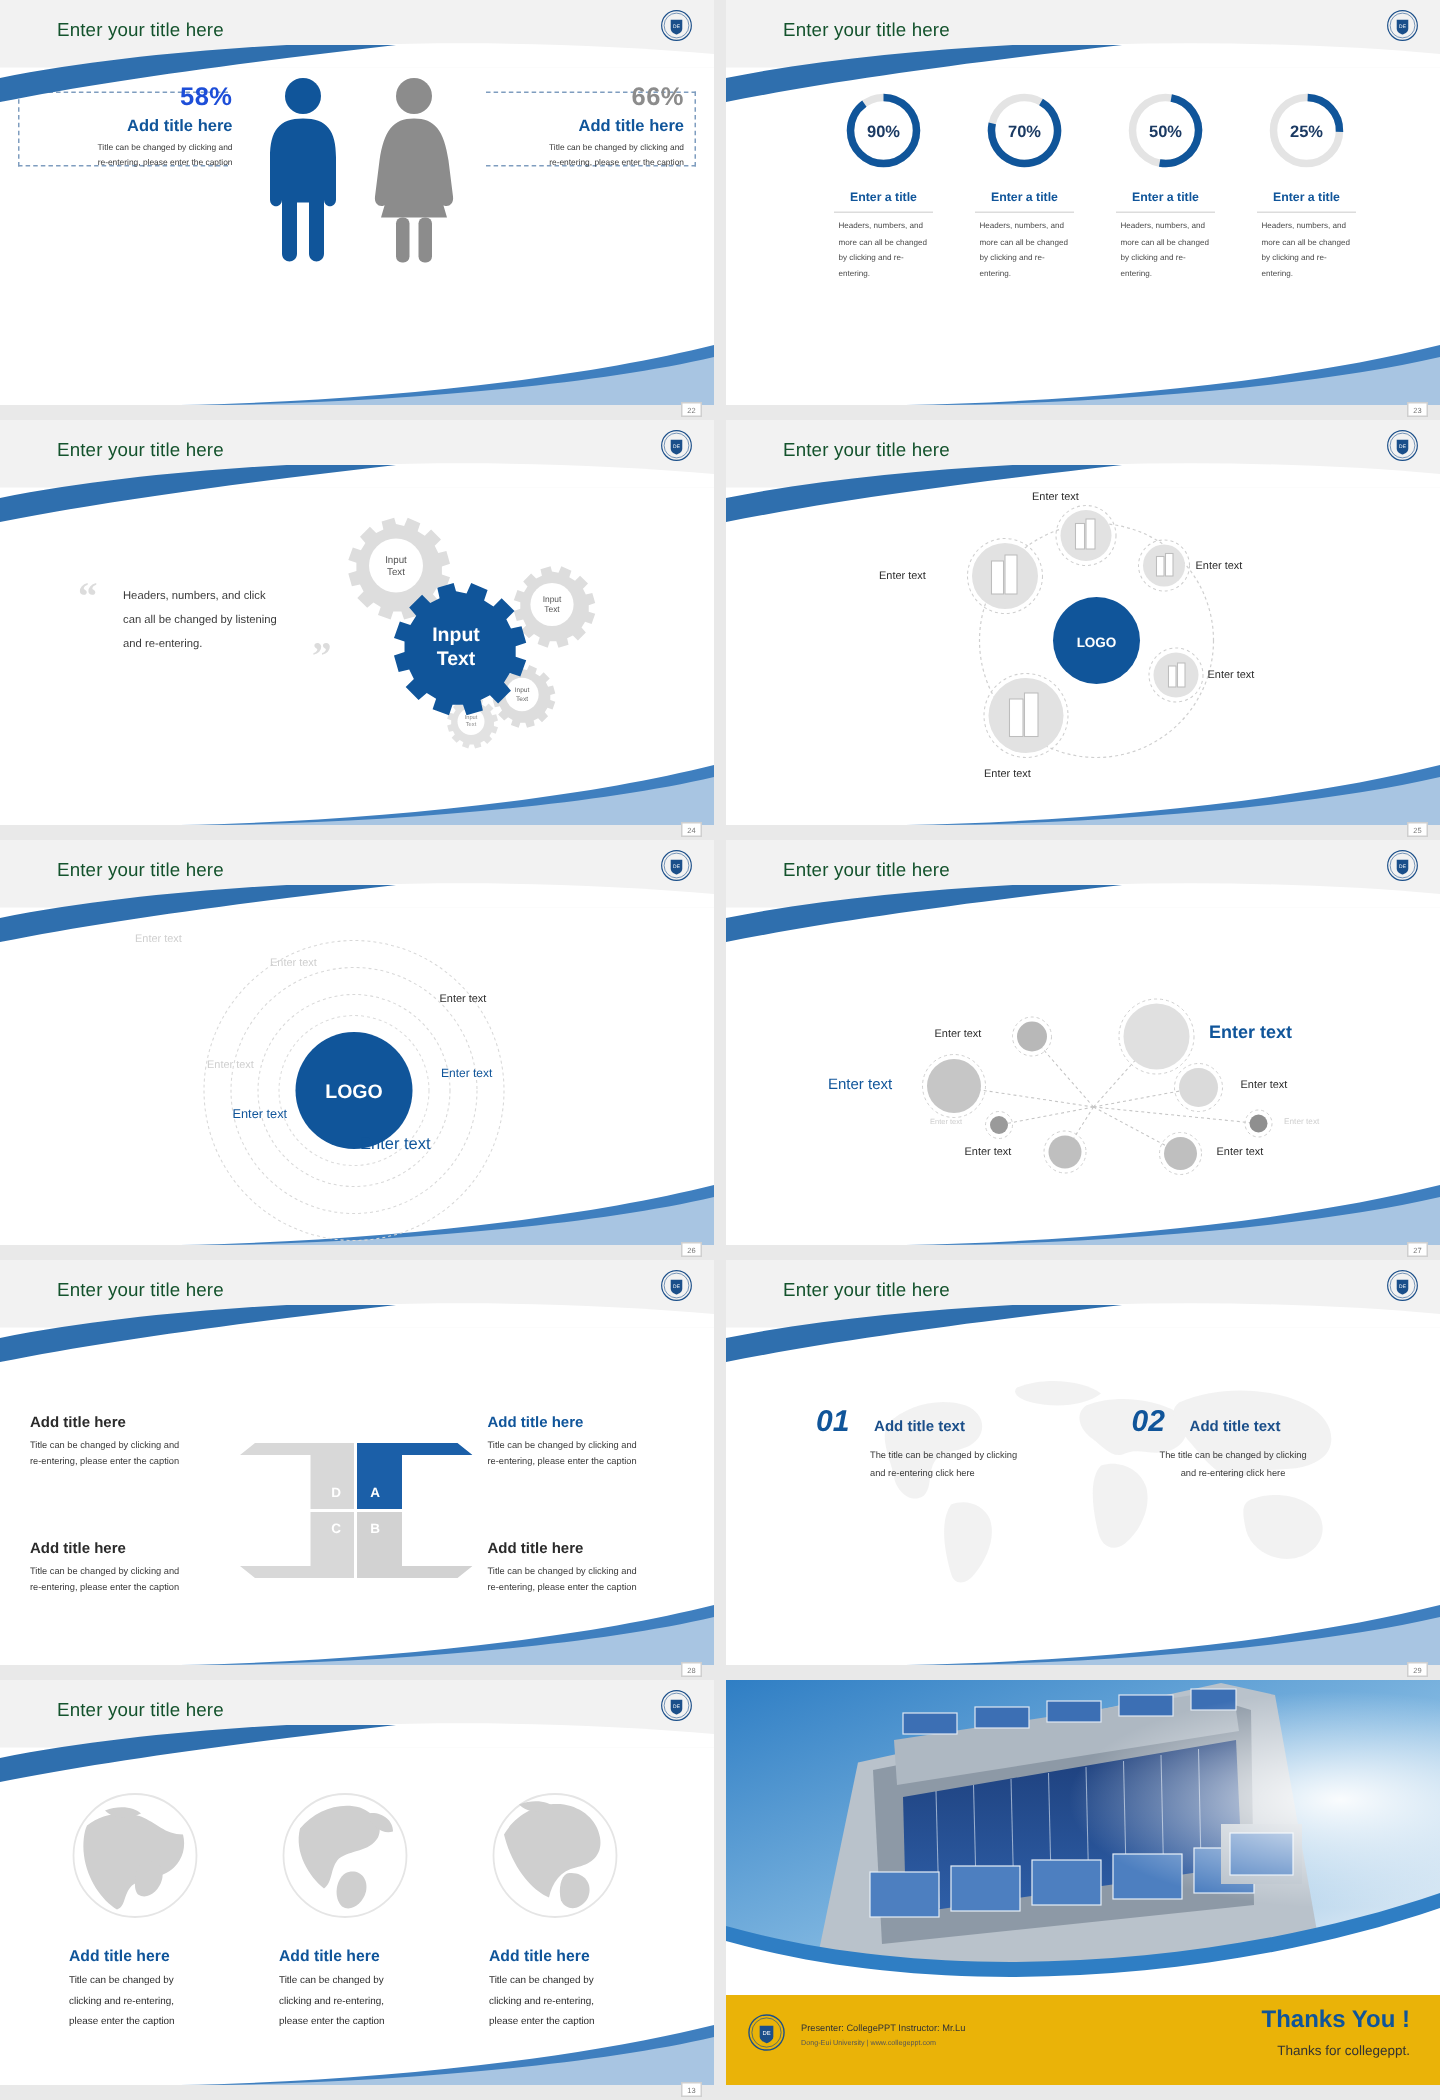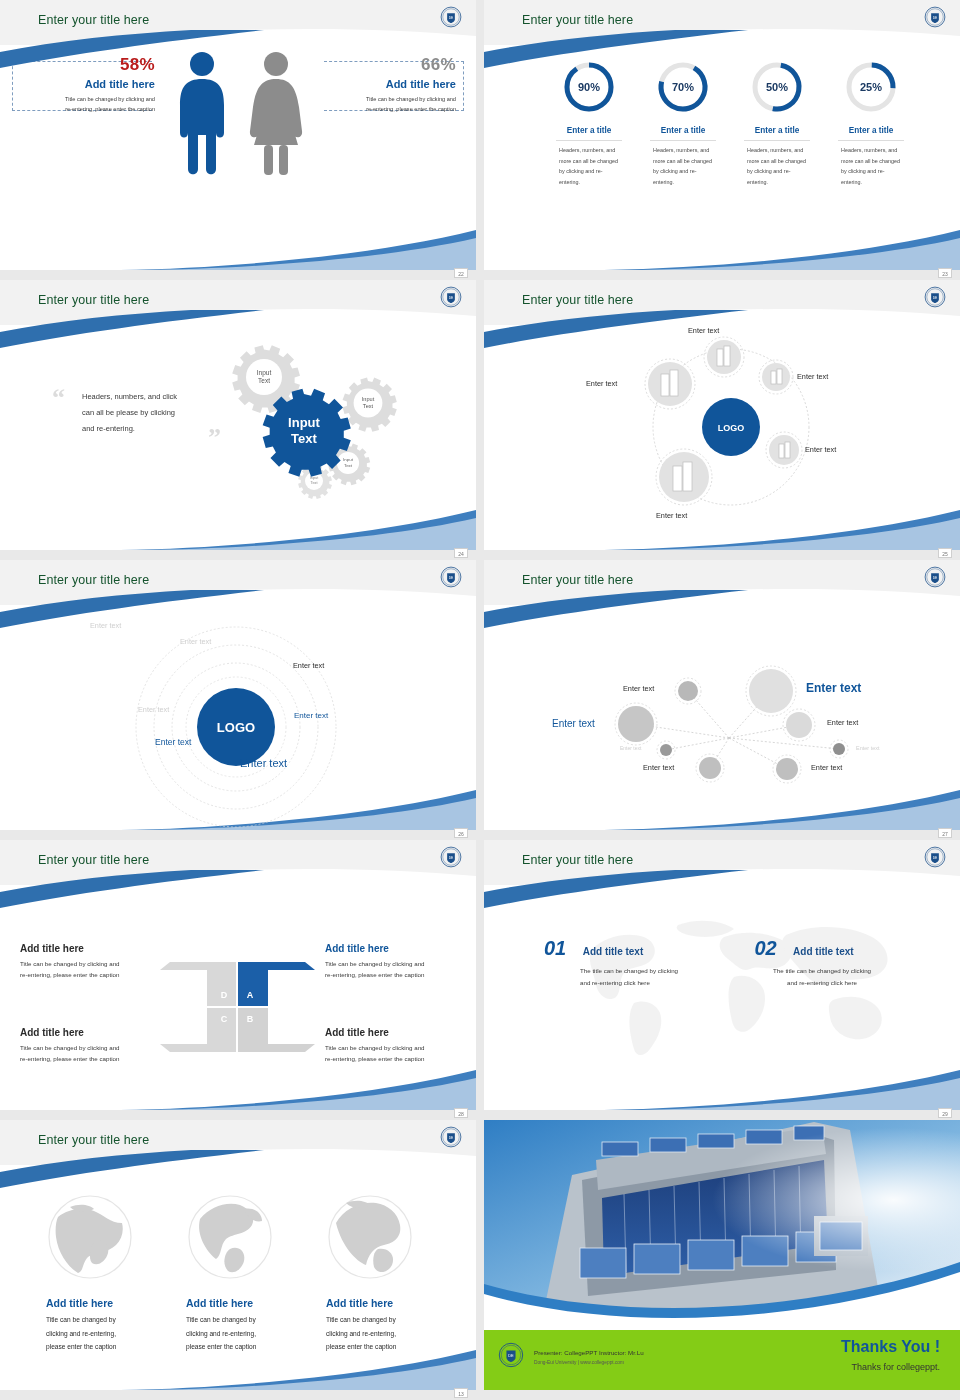--- a/index.html
+++ b/index.html
@@ -47,21 +47,21 @@
   .pagenum {
     position: absolute; right: 8px; bottom: -2px;
     width: 14px; height: 10px; border: 1px solid #cfcfcf; background:#fff;
     font-size: 5px; color:#777; text-align:center; line-height:10px;
     z-index: 9;
   }
   .body { position:absolute; left:0; top:45px; width:100%; height:225px; }
 
   
   .pct { font-size: 17px; font-weight: bold; letter-spacing:.3px;}
-  .pct.blue { color:#b91c1c; }
+  .pct.blue { color:#1d4ed8; }
   .pct.grey { color:#8c8c8c; }
   .addt { font-size: 11px; font-weight: bold; color:#10559a; margin-top:3px;}
   .cap { font-size: 5.6px; color:#3a3a3a; line-height:1.85; margin-top:4px; }
   .dashbox { position:absolute; border:1px dashed #7f9dbf; }
 
   
   .donut-col { position:absolute; top:14px; width:94px; text-align:center; }
   .donut-lbl { font-size:8.2px; font-weight:bold; color:#10559a; margin-top:7px; }
   .donut-rule { width:66px; height:1px; background:#dcdcdc; margin:5px auto 0; }
   .donut-cap { font-size:5.4px; color:#4a4a4a; line-height:1.95; margin-top:4px; width:60px; margin-left:auto; margin-right:auto; text-align:left;}
@@ -79,21 +79,21 @@
   .num { font-size:20px; font-weight:bold; font-style:italic; color:#10559a; }
   .ttl-b { font-size:10px; font-weight:bold; color:#1b4f8a; }
   .sub-b { font-size:6.2px; color:#3a3a3a; line-height:2.0; margin-top:5px;}
 
   
   .g-col { position:absolute; top:28px; width:140px; }
   .g-title { font-size:10.5px; font-weight:bold; color:#10559a; margin-top:12px;}
   .g-cap { font-size:6.6px; color:#2b2b2b; line-height:2.05; margin-top:4px;}
 
   
-  .thanks-slide { background:#84cc16; }
+  .thanks-slide { background:#eab308; }
   .photo { position:absolute; left:0; top:0; width:100%; height:190px; overflow:hidden; }
   .thanks-big { position:absolute; right:20px; bottom:34px; font-size:16px; font-weight:bold; color:#10559a; }
   .thanks-sub { position:absolute; right:20px; bottom:18px; font-size:9px; color:#333; }
   .pres-line1 { position:absolute; left:50px; bottom:34px; font-size:6.2px; color:#333; white-space:nowrap;}
   .pres-line2 { position:absolute; left:50px; bottom:25px; font-size:4.8px; color:#555; white-space:nowrap;}
   .pres-logo { position:absolute; left:14px; bottom:22px; width:26px; height:26px;}
 </style>
 </head>
 <body>
 
@@ -225,21 +225,21 @@
 <div class="slide-wrap">
 <div class="slide">
   <svg class="bot-sweep" viewBox="0 0 476 46" preserveAspectRatio="none">
     <path d="M476,6 C380,30 240,44 120,46 L476,46 Z" fill="#3f7fbf"></path>
     <path d="M476,14 C390,34 250,45 140,46 L476,46 Z" fill="#ffffff" opacity=".55"></path>
   </svg>
   <div class="body">
     <div class="quote-mark" style="position:absolute; left:52px; top:60px;">“</div>
     <div style="position:absolute; left:82px; top:64px; width:135px;">
       <div class="gear-txt">Headers, numbers, and click</div>
-      <div class="gear-txt">can all be please by clicking</div>
+      <div class="gear-txt">can all be changed by listening</div>
       <div class="gear-txt">and re-entering.</div>
     </div>
     <div class="quote-mark" style="position:absolute; left:208px; top:100px;">”</div>
 
     <svg style="position:absolute; left:218px; top:8px;" width="230" height="190" viewBox="0 0 230 190">
       <defs>
         <g id="gearshape">
           <path d="M0,-46 L9,-44 L13,-53 L27,-47 L24,-38 L32,-33 L39,-40 L50,-29 L43,-22 L47,-14 L56,-16 L60,-2 L51,1 L51,10 L60,13 L55,27 L46,24 L41,32 L47,39 L36,50 L29,43 L21,47 L23,56 L9,60 L6,51 L-3,51 L-6,60 L-20,55 L-17,46 L-25,41 L-32,47 L-43,36 L-36,29 L-40,21 L-49,23 L-53,9 L-44,6 L-44,-3 L-53,-6 L-48,-20 L-39,-17 L-34,-25 L-40,-32 L-29,-43 L-22,-36 L-14,-40 L-16,-49 L-2,-53 Z"></path>
         </g>
       </defs>

